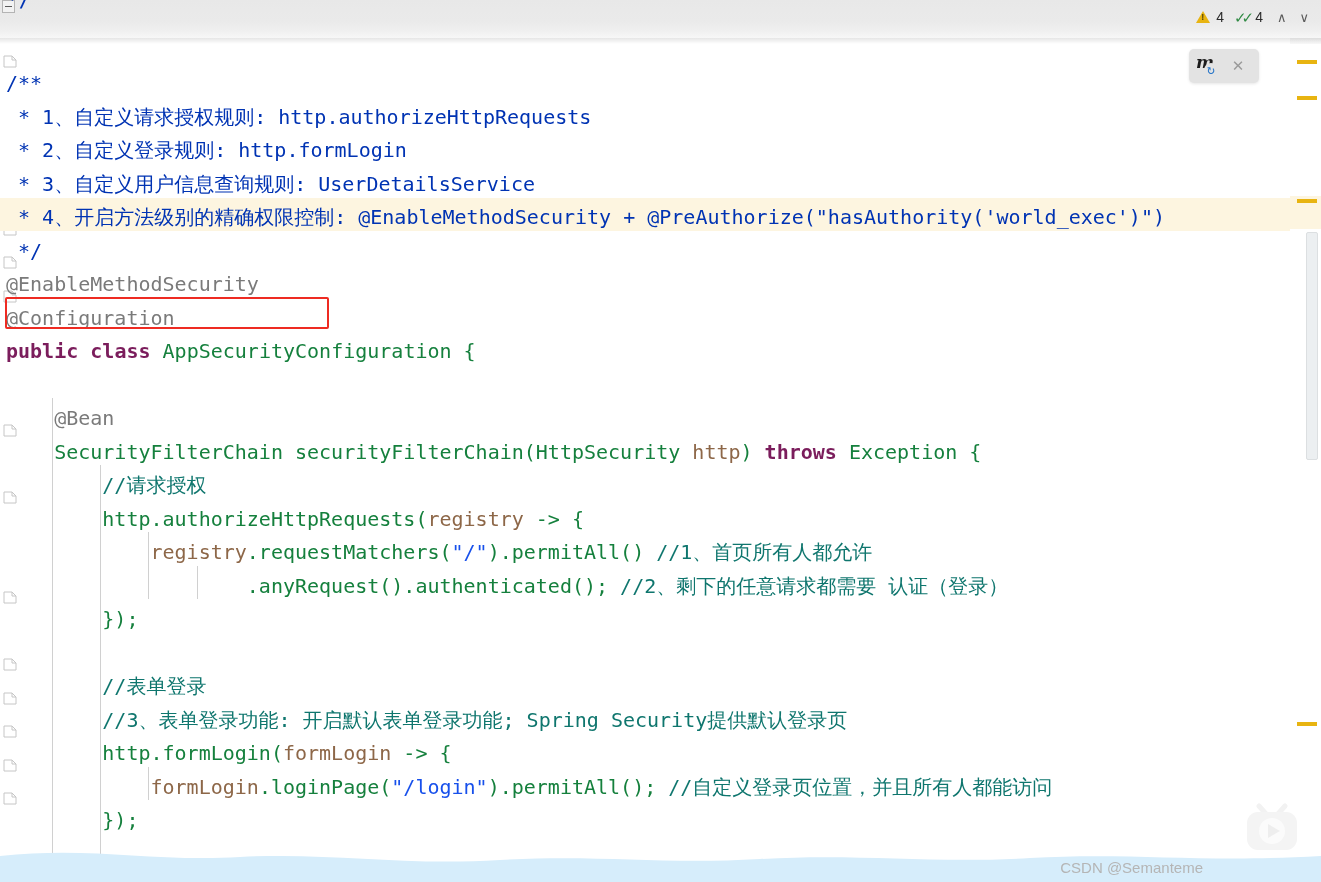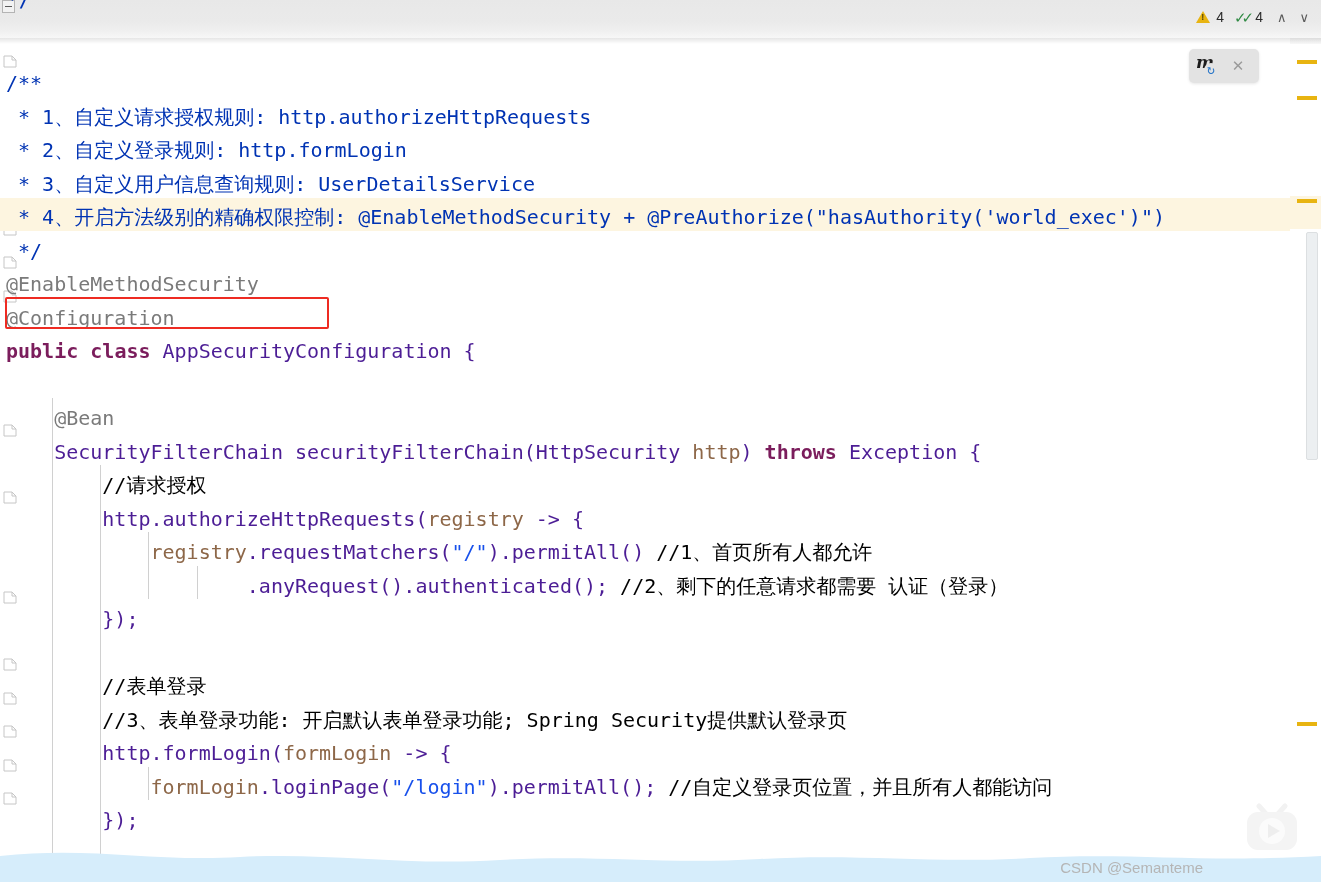--- a/index.html
+++ b/index.html
@@ -190,22 +190,22 @@
     left: 0;
     width: 1290px;
     height: 33px;
     background: #fdf5e0;
   }
 
   
   .c-doc      { color: #0033b3; }
   .c-annot    { color: #7a7a7a; }
   .c-kw       { color: #7b1d5c; font-weight: bold; }
-  .c-plain    { color: #4c1d95; }
-  .c-comment  { color: #000000; }
+  .c-plain    { color: #15803d; }
+  .c-comment  { color: #0f766e; }
   .c-str      { color: #1750eb; }
   .c-param    { color: #8d6748; }
 
   
   .guide {
     position: absolute;
     width: 1px;
     background: #d0d0d0;
   }
 

